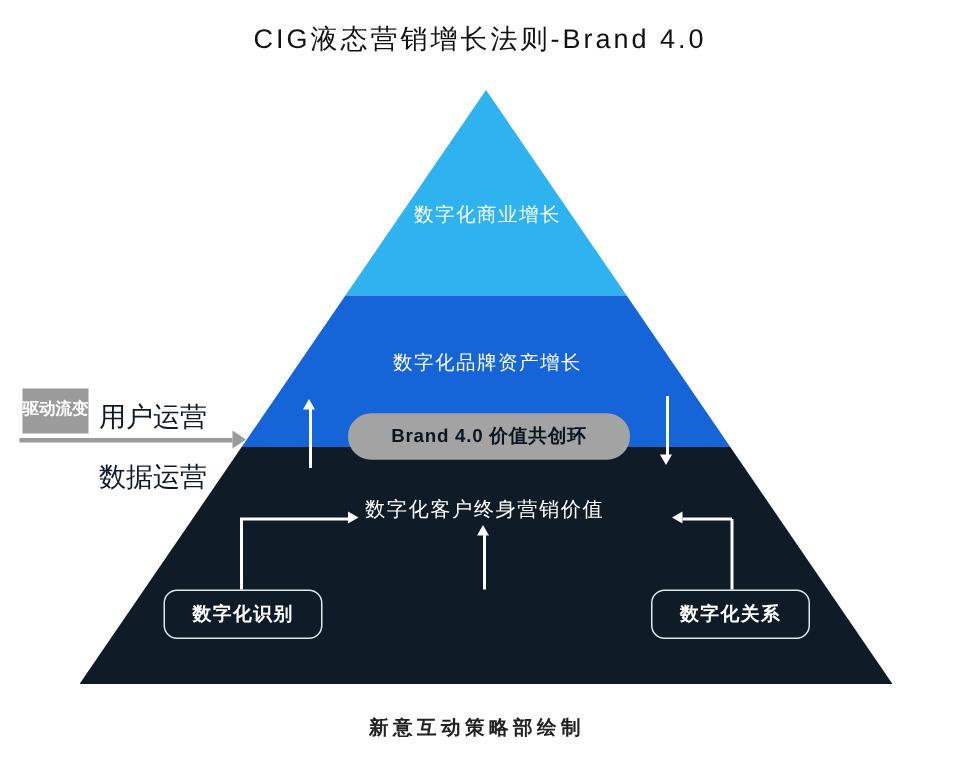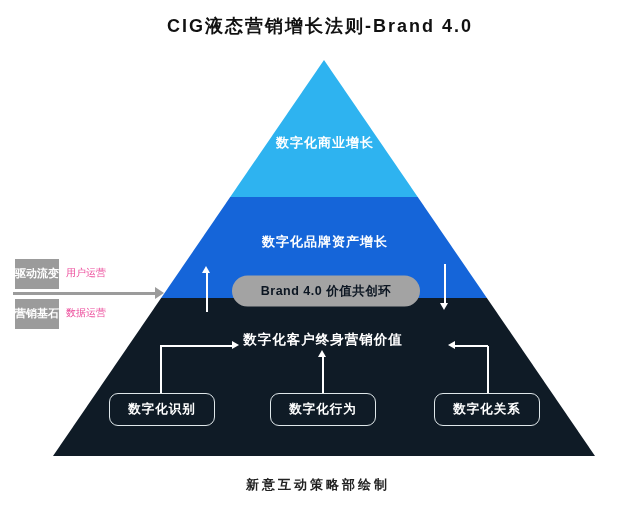--- a/index.html
+++ b/index.html
@@ -4,35 +4,35 @@
 <style>
   html,body{margin:0;padding:0;}
   body{
     width:640px;height:510px;background:#ffffff;position:relative;overflow:hidden;
     font-family:"Liberation Sans","DejaVu Sans",sans-serif;
   }
   .stage{position:absolute;inset:0;}
 
   .title{
     position:absolute;top:14px;left:0;width:640px;text-align:center;
-    font-size:18px;font-weight:bold;letter-spacing:2px;color:#111;
+    font-size:18px;font-weight:normal;letter-spacing:2px;color:#111;
   }
 
   
   .pyramid{
     position:absolute;left:53px;top:60px;width:542px;height:396px;
     clip-path:polygon(50% 0,100% 100%,0 100%);
   }
   .band{width:100%;}
   .band-top{height:137px;background:#2eb3f0;}
   .band-mid{height:101px;background:#1565d9;}
   .band-bottom{height:158px;background:#0f1b26;}
 
   .layer-label{
-    position:absolute;color:#fff;font-weight:bold;font-size:13px;
+    position:absolute;color:#fff;font-weight:normal;font-size:13px;
     letter-spacing:1px;transform:translateX(-50%);white-space:nowrap;
   }
   .lbl-top{left:325px;top:134px;}
   .lbl-mid{left:325px;top:233px;}
   .lbl-bottom{left:323px;top:331px;font-size:13.5px;}
 
   .pill{
     position:absolute;left:326px;top:291px;transform:translate(-50%,-50%);
     width:188px;height:31px;border-radius:16px;background:#a3a3a3;
     color:#0c1622;font-weight:bold;font-size:12.5px;letter-spacing:.5px;
@@ -60,21 +60,21 @@
   .tri-left{border-top:4.5px solid transparent;border-bottom:4.5px solid transparent;border-right:7px solid #fff;}
 
   
   .gray-box{
     position:absolute;width:44px;height:30px;background:#9b9b9b;color:#fff;
     font-size:11px;font-weight:bold;line-height:1.25;
     display:flex;flex-direction:row;align-items:center;justify-content:center;
   }
   .gbox1{left:15px;top:259px;}
   .gbox2{left:15px;top:299px;}
-  .side-label{position:absolute;left:66px;font-size:10px;color:#ec4899;white-space:nowrap;}
+  .side-label{position:absolute;left:66px;font-size:18px;color:#0f172a;white-space:nowrap;}
   .slabel1{top:266px;}
   .slabel2{top:306px;}
   .gray-arrow-line{position:absolute;left:13px;top:292px;width:142px;height:3px;background:#9b9b9b;}
   .gray-arrow-head{
     position:absolute;left:155px;top:287px;width:0;height:0;
     border-top:6px solid transparent;border-bottom:6px solid transparent;border-left:9px solid #9b9b9b;
   }
 
   .footer{
     position:absolute;top:476px;left:0;width:636px;text-align:center;
@@ -104,21 +104,20 @@
     <div class="v-line" style="left:206px;top:272px;height:40px;"></div>
     <div class="tri tri-up" style="left:202px;top:266px;"></div>
   </div>
 
   <div>
     <div class="v-line" style="left:444px;top:264px;height:40px;"></div>
     <div class="tri tri-down" style="left:440px;top:303px;"></div>
   </div>
 
   <div class="pbox pbox1">数字化识别</div>
-  <div class="pbox pbox2">数字化行为</div>
   <div class="pbox pbox3">数字化关系</div>
 
   <div>
     <div class="v-line" style="left:160px;top:346px;height:47px;"></div>
     <div class="h-line" style="left:160px;top:345px;width:72px;"></div>
     <div class="tri tri-right" style="left:232px;top:341px;"></div>
   </div>
 
   <div>
     <div class="v-line" style="left:322px;top:356px;height:37px;"></div>
@@ -133,21 +132,17 @@
 
   <div class="gray-box gbox1">
     <span>驱动</span>
     <span>流变</span>
   </div>
   <div class="side-label slabel1">用户运营</div>
 
   <div class="gray-arrow-line"></div>
   <div class="gray-arrow-head"></div>
 
-  <div class="gray-box gbox2">
-    <span>营销</span>
-    <span>基石</span>
-  </div>
   <div class="side-label slabel2">数据运营</div>
 
   <div class="footer">新意互动策略部绘制</div>
 
 </div>
 
 </body></html>

